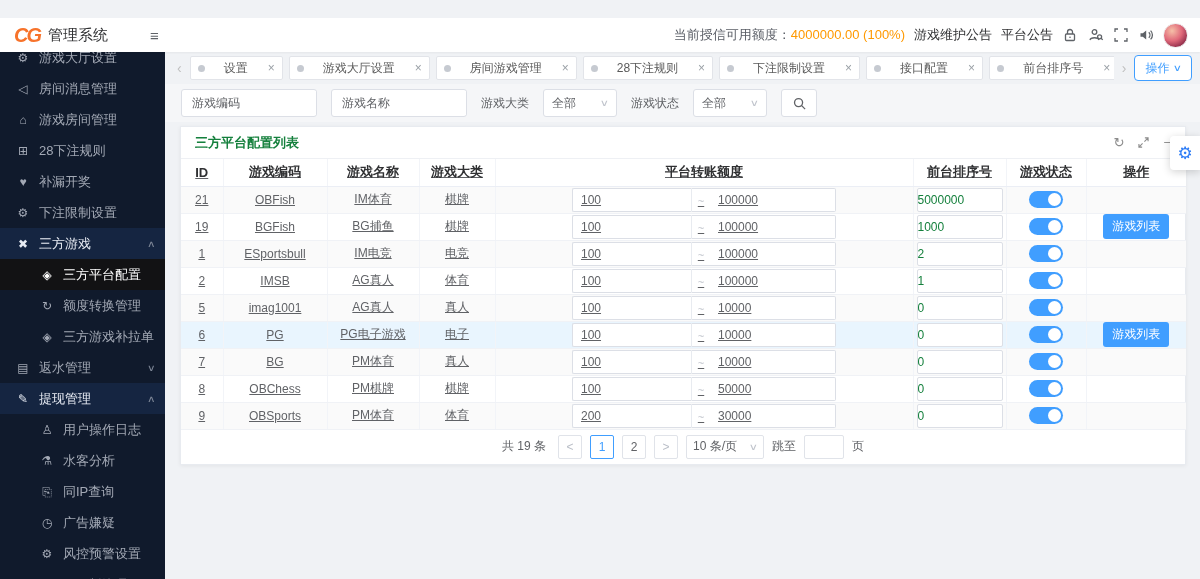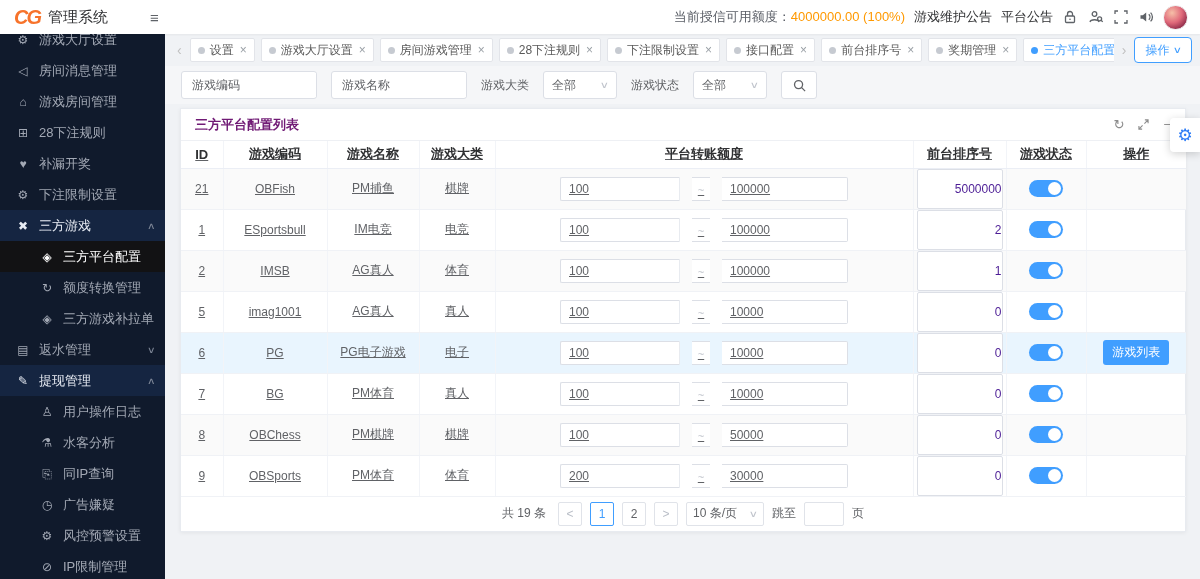--- a/index.html
+++ b/index.html
@@ -1,20 +1,20 @@
 <!DOCTYPE html>
 <html><head>
 <meta charset="utf-8">
 <style>
   * { box-sizing: border-box; margin: 0; padding: 0; }
   html,body { width:1200px; height:579px; overflow:hidden; }
   body { font-family:"Liberation Sans","DejaVu Sans",sans-serif; font-size:12px; color:#606266; background:#f0f2f5; }
 
   
-  .topbar { height:34px; background:#fff; display:flex; align-items:center; padding:0 12px 0 14px; position:relative; z-index:5; box-shadow:0 1px 2px rgba(0,0,0,.05); }
+  .topbar { height:34px; background:#fff; display:flex; align-items:center; padding:0 12px 0 14px; position:relative; z-index:5; box-shadow:0 1px 2px rgba(0,0,0,.05);margin-top:18px; }
   .logo { font-size:20px; font-weight:bold; font-style:italic; color:#f7732b; letter-spacing:-2px; margin-right:8px; line-height:1; }
   .app-title { font-size:15px; color:#303133; font-weight:500; }
   .fold { margin-left:42px; font-size:15px; color:#5f6368; cursor:pointer; }
   .topbar-right { margin-left:auto; display:flex; align-items:center; gap:9px;justify-content:flex-end; }
   .credit { font-size:13px; color:#5a5e66; }
   .credit b { font-weight:normal; color:#ff9900; }
   .top-link { font-size:13px; color:#303133; cursor:pointer; }
   .top-ic { display:flex; align-items:center; cursor:pointer; }
   .avatar { width:25px; height:25px; border-radius:50%; background:radial-gradient(circle at 35% 30%, #f6c0a8 0%, #e0697a 45%, #8c2a48 80%, #3a5a9c 100%); border:1px solid #eee; }
 
@@ -28,58 +28,58 @@
   .m-item.child { padding-left:38px; }
   .m-item.parent.expanded { background:#152541; color:#e8ecf4; }
   .m-item.child.active { background:#121214; color:#ffffff; }
 
   .content { flex:1; display:flex; flex-direction:column; position:relative; overflow:hidden; }
 
   
   .tabbar { height:32px; display:flex; align-items:center; padding:0 8px 0 10px; gap:6px; overflow:hidden; }
   .tab-arrow { color:#bfbfbf; font-size:14px; cursor:pointer; padding:0 2px; flex:none; }
   .tabs { display:flex; gap:6px; overflow:hidden; }
-  .tab { background:#fff; border:1px solid #e2e4e9; border-radius:2px; height:24px; display:flex; align-items:center; padding:0 7px; gap:5px; color:#595959; cursor:pointer; flex:none; }
+  .tab { background:#fff; border:1px solid #e2e4e9; border-radius:2px; height:24px; display:flex; align-items:center; padding:0 7px; gap:19px; color:#595959; cursor:pointer; flex:none; }
   .tab .dot { width:7px; height:7px; border-radius:50%; background:#c6cad1; flex:none; }
   .tab .x { color:#9aa0a6; font-size:12px; margin-left:1px; }
   .tab.active { color:#409eff; }
   .tab.active .dot { background:#409eff; }
   .op-btn { margin-left:auto; flex:none; height:26px; background:#fff; border:1px solid #409eff; color:#409eff; border-radius:4px; padding:0 10px; display:flex; align-items:center; gap:5px; cursor:pointer; font-size:12px; }
   .op-btn .caret { font-size:9px; transform:scaleX(1.4); }
 
   
   .filterbar { height:38px; display:flex; align-items:center; padding:0 16px; gap:14px; background:#f5f6f8; }
   .fgroup { display:flex; align-items:center; height:28px; border:1px solid #dcdfe6; border-radius:3px; background:#fff; }
   .fgroup .flabel { padding:0 8px 0 10px; color:#606266; }
   .fgroup input { border:0; outline:0; width:68px; height:24px; font:inherit; color:#606266; }
   .flabel-out { color:#606266; }
   .fselect { display:flex; align-items:center; justify-content:space-between; width:74px; height:28px; border:1px solid #dcdfe6; border-radius:3px; background:#fff; padding:0 8px; cursor:pointer; color:#606266; }
   .fselect .caret { font-size:9px; color:#c0c4cc; transform:scaleX(1.4); }
   .search-btn { width:36px; height:28px; border:1px solid #dcdfe6; border-radius:3px; background:#fff; display:flex; align-items:center; justify-content:center; cursor:pointer; }
 
   
   .card { margin:4px 14px 0 15px; background:#fff; border:1px solid #e8ebf0; box-shadow:0 1px 4px rgba(0,0,0,.06); }
   .card-head { height:32px; display:flex; align-items:center; padding:0 14px; border-bottom:1px solid #eef0f4; }
-  .card-title { font-size:13px; color:#701a75; font-weight:bold; }
+  .card-title { font-size:13px; color:#15803d; font-weight:bold; }
   .card-tools { margin-left:auto; display:flex; align-items:center; gap:14px; color:#8c8c8c; }
   .card-tools .t { cursor:pointer; font-size:13px; line-height:1; }
 
   table { width:100%; border-collapse:collapse; table-layout:fixed;text-decoration:underline; }
   th { font-size:13px; color:#303133; font-weight:bold; height:27px; border-bottom:1px solid #ebeef5; border-right:1px solid #f2f4f8; text-align:center; background:#fff; }
   td { height:27px; border-bottom:1px solid #f0f2f6; border-right:1px solid #f2f4f8; text-align:center; color:#606266; overflow:hidden; white-space:nowrap; }
   th:last-child, td:last-child { border-right:0; }
   tbody tr:nth-child(odd) { background:#fafafa; }
   tbody tr.hl { background:#e9f5fe; }
 
-  .range-wrap { display:flex; align-items:center; justify-content:center; gap:12px; }
+  .range-wrap { display:flex; align-items:center; justify-content:center; gap:0; }
   .num-in { height:24px; border:1px solid #dcdfe6; border-radius:2px; padding:0 8px; font:inherit; color:#606266; outline:0; background:#fff; }
   .num-in.min { width:120px; border-right-color:#e8ebf0; border-top-right-radius:0; border-bottom-right-radius:0; }
   .num-in.max { width:126px; border-left:0; border-top-left-radius:0; border-bottom-left-radius:0; }
   .tilde { width:18px; height:24px; line-height:24px; background:#fff; border-top:1px solid #dcdfe6; border-bottom:1px solid #dcdfe6; color:#c0c4cc; font-size:11px; }
-  .sort-in { width:86px; height:40px; border:1px solid #dcdfe6; border-radius:2px; text-align:right; font:inherit; color:#4c1d95; outline:0; background:#fff; }
+  .sort-in { width:86px; height:24px; border:1px solid #dcdfe6; border-radius:2px; text-align:left; font:inherit; color:#15803d; outline:0; background:#fff; }
   .switch { width:34px; height:17px; border-radius:9px; background:#409eff; position:relative; display:inline-block; vertical-align:middle; cursor:pointer; }
   .switch::after { content:''; position:absolute; right:2px; top:2px; width:13px; height:13px; border-radius:50%; background:#fff; }
   .act-btn { background:#409eff; color:#fff; border:0; border-radius:3px; padding:4px 9px; font:inherit; font-size:12px; cursor:pointer; }
 
   
   .pager { height:34px; display:flex; align-items:center; justify-content:center; gap:8px; color:#606266; }
   .pg-total { margin-right:4px; }
   .pg-btn { min-width:24px; height:24px; border:1px solid #e0e3e9; border-radius:2px; background:#fff; display:flex; align-items:center; justify-content:center; color:#b9bec7; cursor:pointer; padding:0 4px; }
   .pg-num { color:#606266; }
   .pg-num.cur { border-color:#409eff; color:#409eff; }
@@ -336,32 +336,48 @@
               <th>平台转账额度</th>
               <th>前台排序号</th>
               <th>游戏状态</th>
               <th>操作</th>
             </tr>
           </thead>
         <tbody id="table-body">
             <tr>
               <td>21</td>
               <td>OBFish</td>
-              <td>PM捕鱼</td>
+              <td>IM体育</td>
               <td>棋牌</td>
               <td>
                 <div class="range-wrap">
                   <input class="num-in min" value="100" style="">
                   <span class="tilde">~</span>
                   <input class="num-in max" value="100000" style="">
                 </div>
               </td>
               <td><input class="sort-in" value="5000000" style=""></td>
               <td><span class="switch"></span></td>
               <td></td>
+            </tr>
+            <tr>
+              <td>19</td>
+              <td>BGFish</td>
+              <td>BG捕鱼</td>
+              <td>棋牌</td>
+              <td>
+                <div class="range-wrap">
+                  <input class="num-in min" value="100" style="">
+                  <span class="tilde">~</span>
+                  <input class="num-in max" value="100000" style="">
+                </div>
+              </td>
+              <td><input class="sort-in" value="1000" style=""></td>
+              <td><span class="switch"></span></td>
+              <td><button class="act-btn">游戏列表</button></td>
             </tr>
             <tr>
               <td>1</td>
               <td>ESportsbull</td>
               <td>IM电竞</td>
               <td>电竞</td>
               <td>
                 <div class="range-wrap">
                   <input class="num-in min" value="100" style="">
                   <span class="tilde">~</span>

